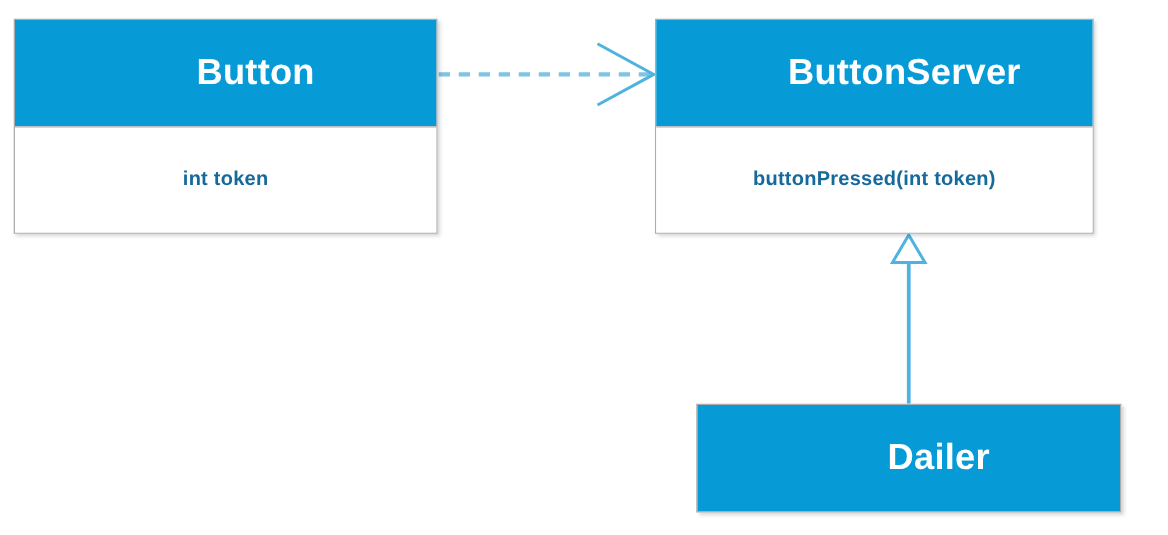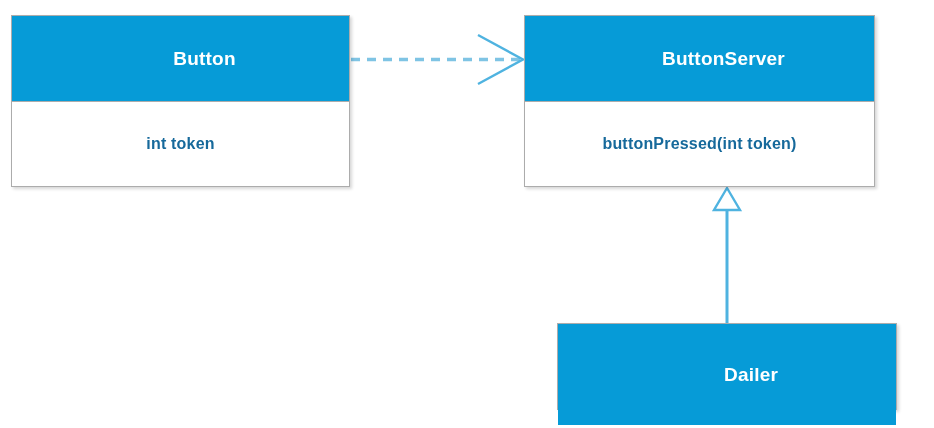--- a/index.html
+++ b/index.html
@@ -38,21 +38,21 @@
     box-sizing: border-box;
     border: 1px solid #acacac;
     background: #ffffff;
     box-shadow: 2px 2px 3px rgba(0, 0, 0, 0.16);
   }
 
   .uml-header {
     box-sizing: border-box;
     background: #069bd7;
     color: #ffffff;
-    font-size: 19px;
+    font-size: 29px;
     font-weight: bold;
     letter-spacing: 0.2px;
     display: flex;
     align-items: center;
     justify-content: center;
     width: 100%;
     padding-left: 48px;
   }
 
   .uml-compartment {
@@ -89,21 +89,21 @@
   #class-buttonserver .uml-header { height: 85px; }
   #class-buttonserver .uml-compartment { height: 85px; }
 
   
   #class-dailer {
     left: 557px;
     top: 323px;
     width: 340px;
     height: 87px;
   }
-  #class-dailer .uml-header { height: 101px; }
+  #class-dailer .uml-header { height: 85px; }
 </style>
 </head>
 <body>
 
 <div id="diagram-canvas">
 
   <svg id="connector-layer" width="934" height="428" viewBox="0 0 934 428" xmlns="http://www.w3.org/2000/svg">
 
      ButtonServer (dashed, open arrowhead) --&gt;
     <g>

